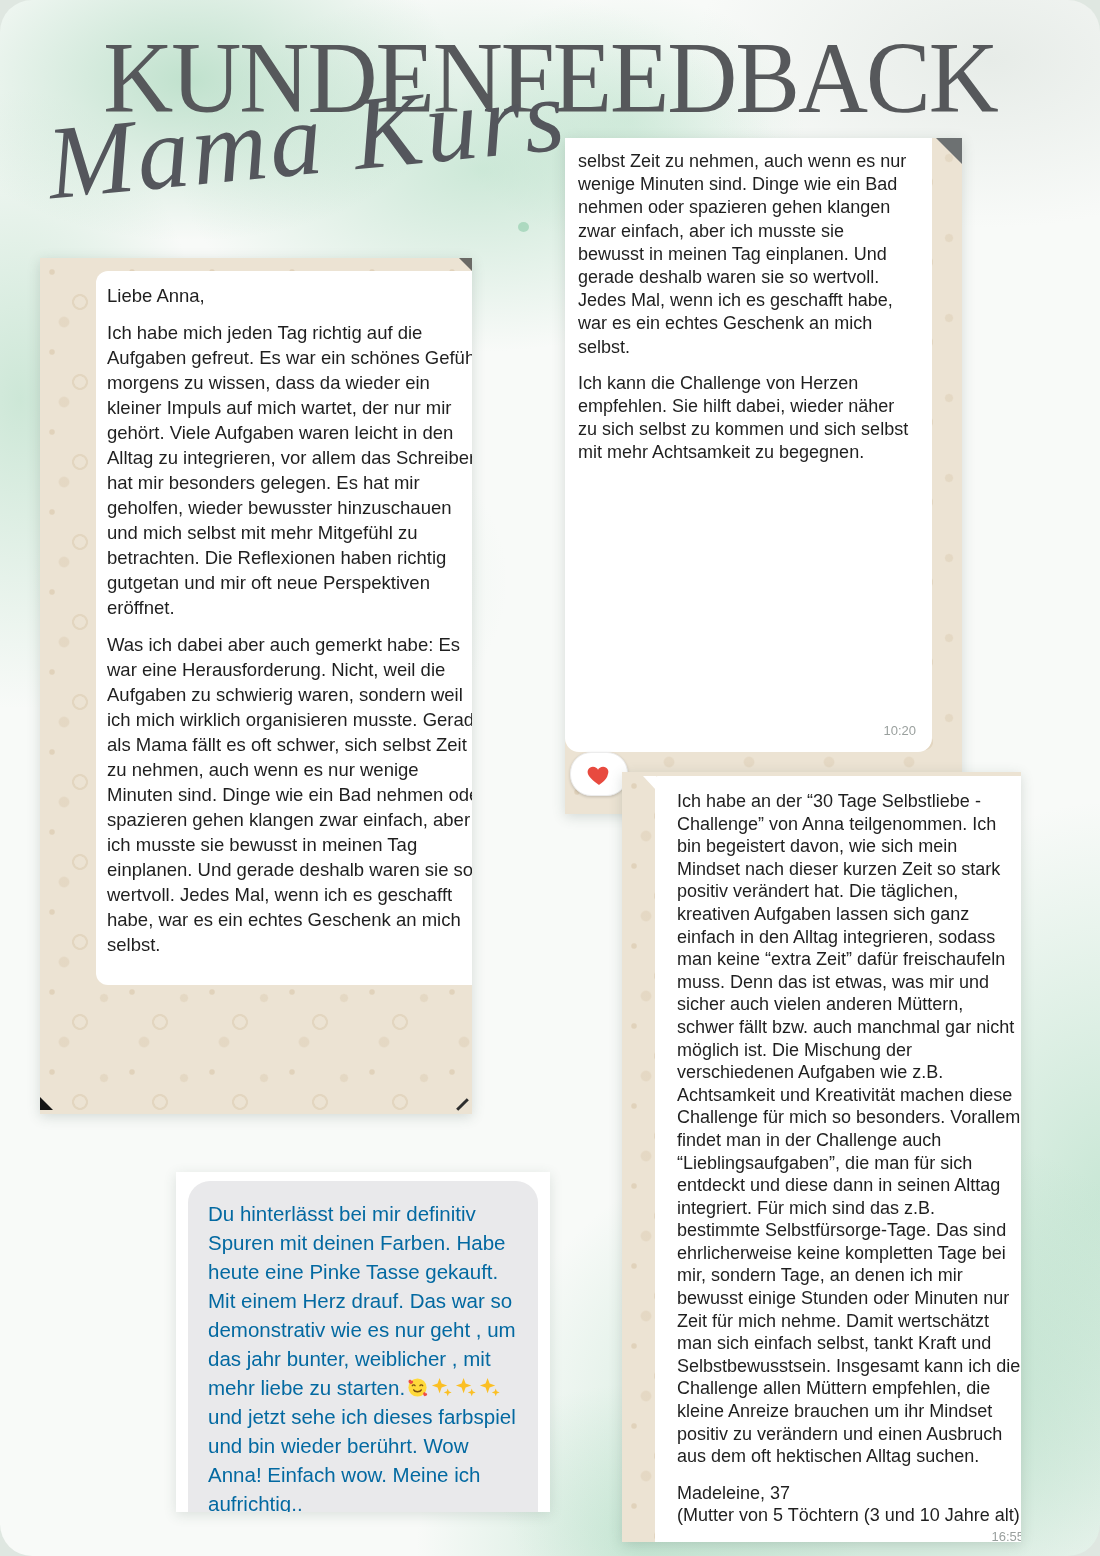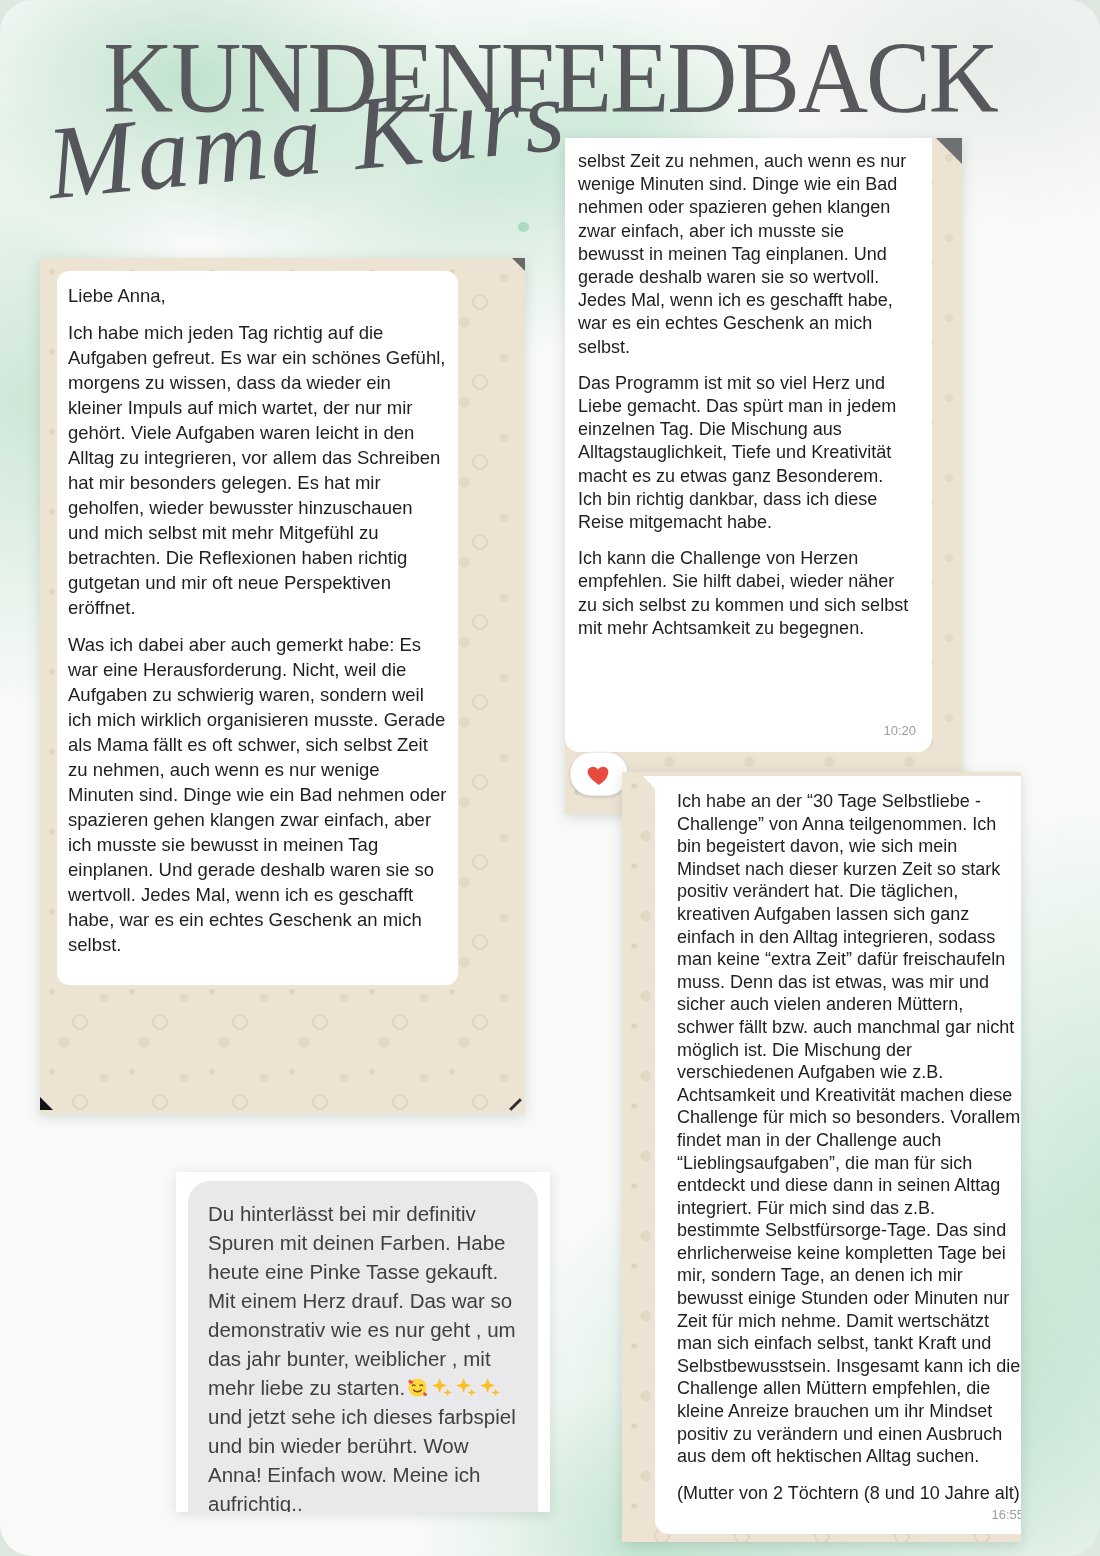--- a/index.html
+++ b/index.html
@@ -44,21 +44,21 @@
       radial-gradient(circle at 40px 44px, rgba(178,142,90,0) 5.5px, rgba(178,142,90,.16) 6px, rgba(178,142,90,.16) 7.6px, rgba(178,142,90,0) 8.4px),
       radial-gradient(circle at 64px 20px, rgba(178,142,90,.13) 3.4px, rgba(178,142,90,0) 4.8px),
       radial-gradient(circle at 24px 64px, rgba(178,142,90,.12) 4.6px, rgba(178,142,90,0) 6px);
     background-size:80px 80px;
   }
   .wa-bubble{position:relative;background:#ffffff;color:#1f1f1f;box-sizing:border-box;}
   .wa-bubble p{margin:0 0 12px 0;}
   .wa-bubble p:last-of-type{margin-bottom:0;}
 
   
-  .card-left{left:40px;top:258px;width:485px;height:856px;}
+  .card-left{left:40px;top:258px;width:393px;height:856px;padding-left:39px;}
   .card-left .wa-bubble{
     margin:13px 7px 0 17px;width:401px;border-radius:12px;
     padding:12px 10px 16px 11px;font-size:18.5px;line-height:25px;
   }
   .card-left .wa-bubble p{margin-bottom:12px;}
   .mark{position:absolute;width:0;height:0;}
   .mark-bl{left:0;bottom:4px;border-bottom:13px solid #151515;border-right:13px solid transparent;}
   .mark-tr{right:0;top:0;border-top:13px solid #4a4a4a;border-left:13px solid transparent;opacity:.8;}
   .mark-br{position:absolute;right:2px;bottom:8px;width:15px;height:3px;background:#2e2e2e;transform:rotate(-45deg);}
 
@@ -90,21 +90,21 @@
   .tail{position:absolute;left:-12px;top:0;width:0;height:0;border-top:14px solid #ffffff;border-left:13px solid transparent;}
   .time-br{right:18px;bottom:8px;}
 
   
   .card-bottomleft{
     position:absolute;left:176px;top:1172px;width:374px;height:340px;background:#ffffff;
     box-shadow:0 3px 12px rgba(55,80,64,.15);overflow:hidden;
   }
   .imsg{
     margin:9px 12px 0 12px;width:350px;box-sizing:border-box;background:#e9e9eb;border-radius:22px;
-    padding:18px 18px 20px 20px;color:#404040;font-size:20.5px;line-height:29px;
+    padding:18px 18px 20px 20px;color:#0369a1;font-size:20.5px;line-height:29px;
   }
   .emoji{display:inline-block;width:23px;height:23px;vertical-align:-4px;margin:0 0.5px;}
 </style>
 </head>
 <body>
 
 <div id="canvas">
   <span class="speck s1"></span>
   <span class="speck s2"></span>
   <span class="speck s3"></span>
@@ -119,37 +119,37 @@
       <p>Was ich dabei aber auch gemerkt habe: Es war eine Herausforderung. Nicht, weil die Aufgaben zu schwierig waren, sondern weil ich mich wirklich organisieren musste. Gerade als Mama fällt es oft schwer, sich selbst Zeit zu nehmen, auch wenn es nur wenige Minuten sind. Dinge wie ein Bad nehmen oder spazieren gehen klangen zwar einfach, aber ich musste sie bewusst in meinen Tag einplanen. Und gerade deshalb waren sie so wertvoll. Jedes Mal, wenn ich es geschafft habe, war es ein echtes Geschenk an mich selbst.</p>
     </div>
     <span class="mark mark-bl"></span>
     <span class="mark mark-tr"></span>
     <span class="mark-br"></span>
   </section>
 
   <section class="shot card-topright wa-bg">
     <div class="wa-bubble">
       <p>selbst Zeit zu nehmen, auch wenn es nur wenige Minuten sind. Dinge wie ein Bad nehmen oder spazieren gehen klangen zwar einfach, aber ich musste sie bewusst in meinen Tag einplanen. Und gerade deshalb waren sie so wertvoll. Jedes Mal, wenn ich es geschafft habe, war es ein echtes Geschenk an mich selbst.</p>
-      <p>Das Programm ist mit so viel Herz und Liebe gemacht. Das spürt man in jedem einzelnen Tag. Die Mischung aus Alltagstauglichkeit, Tiefe und Kreativität macht es zu etwas ganz Besonderem. Ich bin richtig dankbar, dass ich diese Reise mitgemacht habe.</p>
       <p>Ich kann die Challenge von Herzen empfehlen. Sie hilft dabei, wieder näher zu sich selbst zu kommen und sich selbst mit mehr Achtsamkeit zu begegnen.</p>
       <span class="time time-tr">10:20</span>
     </div>
     <span class="dogear"></span>
     <div class="reaction">
       <svg viewBox="0 0 24 22">
         <path d="M12 21S4.6 16.4 2.2 11.9C.2 8 2.8 4.4 6.4 4.4c2.3 0 3.9 1.3 4.7 2.7C11.9 5.7 13.5 4.4 15.8 4.4c3.6 0 6.2 3.6 4.2 7.5C19.5 16.4 12 21 12 21z" fill="#e84a3f"></path>
       </svg>
     </div>
   </section>
 
   <section class="shot card-bottomright wa-bg">
     <div class="wa-bubble">
       <span class="tail"></span>
       <p>Ich habe an der “30 Tage Selbstliebe - Challenge” von Anna teilgenommen. Ich bin begeistert davon, wie sich mein Mindset nach dieser kurzen Zeit so stark positiv verändert hat. Die täglichen, kreativen Aufgaben lassen sich ganz einfach in den Alltag integrieren, sodass man keine “extra Zeit” dafür freischaufeln muss. Denn das ist etwas, was mir und sicher auch vielen anderen Müttern, schwer fällt bzw. auch manchmal gar nicht möglich ist. Die Mischung der verschiedenen Aufgaben wie z.B. Achtsamkeit und Kreativität machen diese Challenge für mich so besonders. Vorallem findet man in der Challenge auch “Lieblingsaufgaben”, die man für sich entdeckt und diese dann in seinen Alttag integriert. Für mich sind das z.B. bestimmte Selbstfürsorge-Tage. Das sind ehrlicherweise keine kompletten Tage bei mir, sondern Tage, an denen ich mir bewusst einige Stunden oder Minuten nur Zeit für mich nehme. Damit wertschätzt man sich einfach selbst, tankt Kraft und Selbstbewusstsein. Insgesamt kann ich die Challenge allen Müttern empfehlen, die kleine Anreize brauchen um ihr Mindset positiv zu verändern und einen Ausbruch aus dem oft hektischen Alltag suchen.</p>
-      <p class="sig">(Mutter von 2 Töchtern (8 und 10 Jahre alt)</p>
+      <p class="sig">Madeleine, 37</p>
+      <p class="sig">(Mutter von 5 Töchtern (3 und 10 Jahre alt)</p>
       <span class="time time-br">16:55</span>
     </div>
   </section>
 
   <section class="card-bottomleft">
     <div class="imsg">
       <span>Du hinterlässt bei mir definitiv Spuren mit deinen Farben. Habe heute eine Pinke Tasse gekauft. Mit einem Herz drauf. Das war so demonstrativ wie es nur geht , um das jahr bunter, weiblicher , mit mehr liebe zu starten.</span><svg class="emoji" viewBox="0 0 24 24">
         <circle cx="12" cy="12" r="9.5" fill="#ffd93b"></circle>
         <path d="M6.5 10.2c.5-1.4 2.5-1.4 3 0" stroke="#7a4f10" stroke-width="1.3" fill="none" stroke-linecap="round"></path>
         <path d="M14.5 10.2c.5-1.4 2.5-1.4 3 0" stroke="#7a4f10" stroke-width="1.3" fill="none" stroke-linecap="round"></path>

